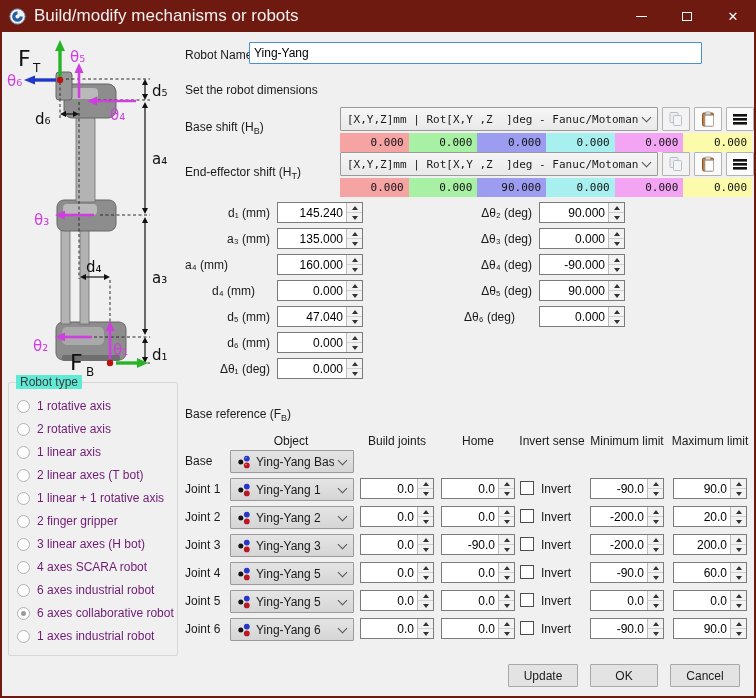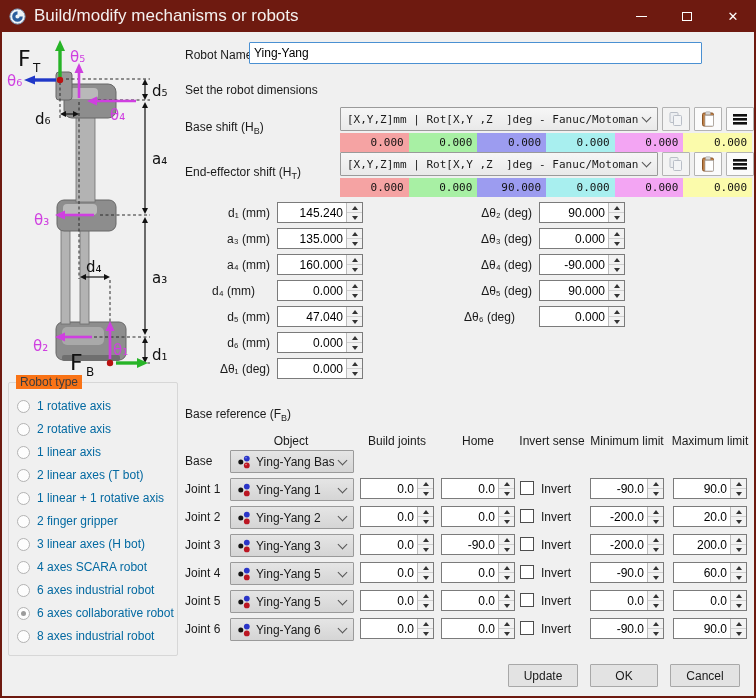--- a/index.html
+++ b/index.html
@@ -40,26 +40,26 @@
   .sbtns{width:16px;display:flex;flex-direction:column;border-left:1px solid #bdbdbd;flex:none;}
   .sb{flex:1;background:#f2f2f2;display:flex;align-items:center;justify-content:center;}
   .sb.up{border-bottom:1px solid #cfcfcf;}
   .sb.up::after{content:"";border-left:3.5px solid transparent;border-right:3.5px solid transparent;border-bottom:4.5px solid #333;}
   .sb.dn::after{content:"";border-left:3.5px solid transparent;border-right:3.5px solid transparent;border-top:4.5px solid #333;}
   .chk{position:absolute;width:14px;height:14px;border:1px solid #4d4d4d;background:#fff;top:3px;}
   .btn{position:absolute;height:23px;background:#e3e3e3;border:1px solid #a8a8a8;border-radius:1px;
     display:flex;align-items:center;justify-content:center;font-size:12px;}
   
   .groupbox{position:absolute;left:8px;top:382px;width:170px;height:274px;border:1px solid #d7d7d7;border-radius:2px;}
-  .gb-title{position:absolute;top:-8px;left:7px;background:#f97316;padding:0 4px;color:#3c3c3c;}
+  .gb-title{position:absolute;top:-8px;left:7px;background:#5eead4;padding:0 4px;color:#3c3c3c;}
   .radio-col{position:absolute;left:8px;top:16px;display:flex;flex-direction:column;gap:9px;}
   .radio-row{display:flex;align-items:center;gap:7px;height:14px;}
   .radio{width:13px;height:13px;border-radius:50%;border:1px solid #b3b3b3;background:#fdfdfd;position:relative;flex:none;}
   .radio.checked::after{content:"";position:absolute;left:3px;top:3px;width:5px;height:5px;border-radius:50%;background:#9c9c9c;}
-  .radio-label{color:#0369a1;white-space:nowrap;}
+  .radio-label{color:#701a75;white-space:nowrap;}
   
   .jh{position:absolute;top:434px;transform:translateX(-50%);white-space:nowrap;}
   .jrow{position:absolute;left:185px;width:567px;height:23px;}
   .jname{position:absolute;left:0;top:4px;white-space:nowrap;}
   .jcombo{left:45px;top:0;width:124px;height:23px;}
   .jcombo span{white-space:nowrap;overflow:hidden;}
   .jspin{width:74px;top:0;}
   .inv-lbl{position:absolute;left:356px;top:4px;}
   
   .diagram{position:absolute;left:2px;top:36px;}
@@ -216,21 +216,21 @@
       <div class="radio-row">
           <span class="radio"></span>
           <span class="radio-label">6 axes industrial robot</span>
         </div>
       <div class="radio-row">
           <span class="radio checked"></span>
           <span class="radio-label">6 axes collaborative robot</span>
         </div>
       <div class="radio-row">
           <span class="radio"></span>
-          <span class="radio-label">8 axes industrial robot</span>
+          <span class="radio-label">1 axes industrial robot</span>
         </div>
     </div>
   </div>
 
   <span class="lbl" style="left:185px;top:48px">Robot Name</span>
   <input class="input focus" style="left: 249px; top: 42px; width: 453px; height: 22px;" value="Ying-Yang">
 
   <span class="lbl" style="left:185px;top:83px">Set the robot dimensions</span>
 
   <div class="lbl" style="left:185px;top:120px">
@@ -314,21 +314,21 @@
       </span>
     </div>
   <span class="lbl" style="left:185px;top:232px;width:85px;text-align:right">a₃ (mm)</span>
   <div class="spin" style="left:277px;top:228px;width:86px">
       <input value="135.000" style="">
       <span class="sbtns">
         <span class="sb up"></span>
         <span class="sb dn"></span>
       </span>
     </div>
-  <span class="lbl" style="left:185px;top:258px;width:85px;text-align:right">a₄ (mm)</span>
+  <span class="lbl" style="left:185px;top:258px;width:85px;">a₄ (mm)</span>
   <div class="spin" style="left:277px;top:254px;width:86px">
       <input value="160.000" style="">
       <span class="sbtns">
         <span class="sb up"></span>
         <span class="sb dn"></span>
       </span>
     </div>
   <span class="lbl" style="left:170px;top:284px;width:85px;text-align:right">d₄ (mm)</span>
   <div class="spin" style="left:277px;top:280px;width:86px">
       <input value="0.000" style="">

